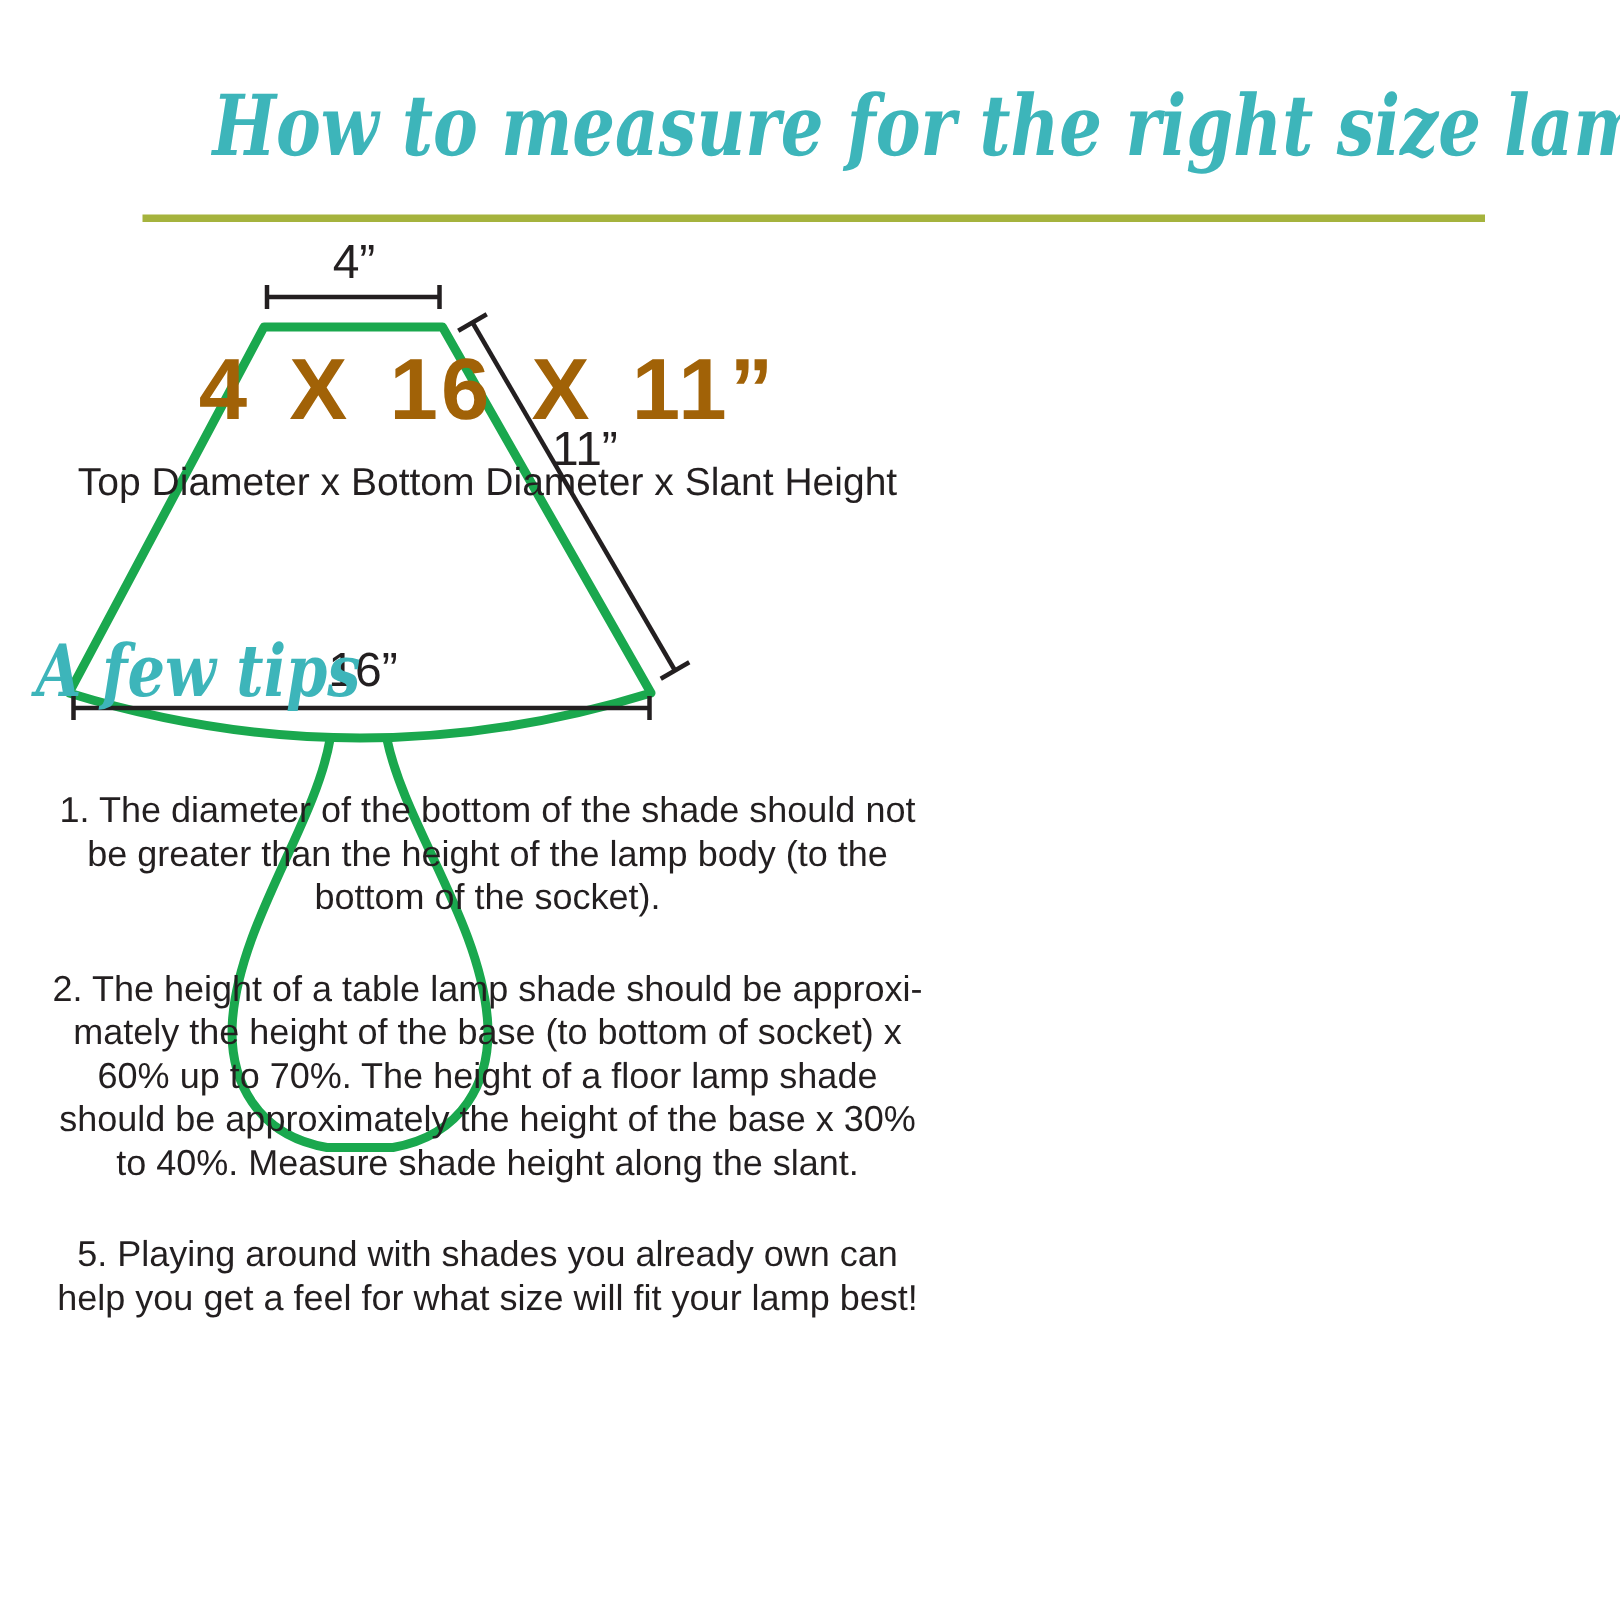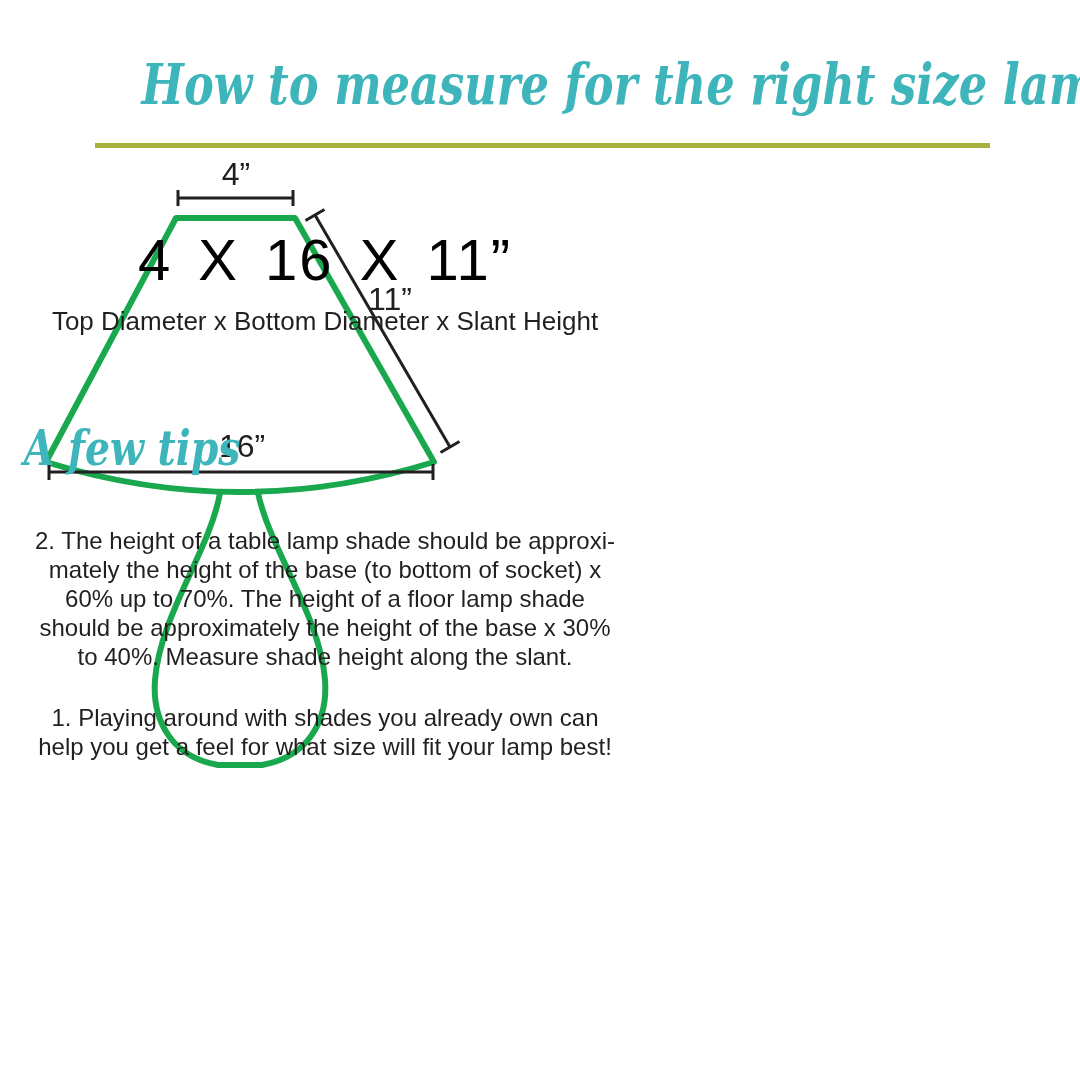--- a/index.html
+++ b/index.html
@@ -19,22 +19,22 @@
     position:absolute;top:143px;left:95px;width:895px;height:5px;
     background:#a5b33d;
   }
   
   .lamp-svg{position:absolute;top:140px;left:20px;}
   .lamp-svg text{
     font-family:"Liberation Sans",sans-serif;font-size:32px;fill:#231f20;
   }
   .size-heading{
     position:absolute;top:226px;left:0;width:650px;text-align:center;
-    font-size:58px;font-weight:400;letter-spacing:2px;word-spacing:8px;
-    color:#000000;white-space:nowrap;
+    font-size:58px;font-weight:700;letter-spacing:2px;word-spacing:8px;
+    color:#a16207;white-space:nowrap;
   }
   .size-subheading{
     position:absolute;top:306px;left:-10px;width:670px;text-align:center;
     font-size:26px;color:#231f20;white-space:nowrap;
   }
   .tips-heading{
     position:absolute;top:398px;left:0;width:650px;text-align:left;
     color:#3db5ba;font-family:cursive,"DejaVu Serif",serif;
     font-style:italic;font-weight:bold;font-size:48px;line-height:100px;
     white-space:nowrap;
@@ -87,22 +87,25 @@
   </svg>
 
   <div class="size-heading">4 X 16 X 11”</div>
   <div class="size-subheading">Top Diameter x Bottom Diameter x Slant Height</div>
 
   <div class="tips-heading">
     <span class="squeeze">A few tips</span>
   </div>
 
   <div class="tips">
+    <p>1. The diameter of the bottom of the shade should not
+be greater than the height of the lamp body (to the
+bottom of the socket).</p>
     <p>2. The height of a table lamp shade should be approxi-
 mately the height of the base (to bottom of socket) x
 60% up to 70%. The height of a floor lamp shade
 should be approximately the height of the base x 30%
 to 40%. Measure shade height along the slant.</p>
-    <p>1. Playing around with shades you already own can
+    <p>5. Playing around with shades you already own can
 help you get a feel for what size will fit your lamp best!</p>
   </div>
 
 </div>
 
 </body></html>

